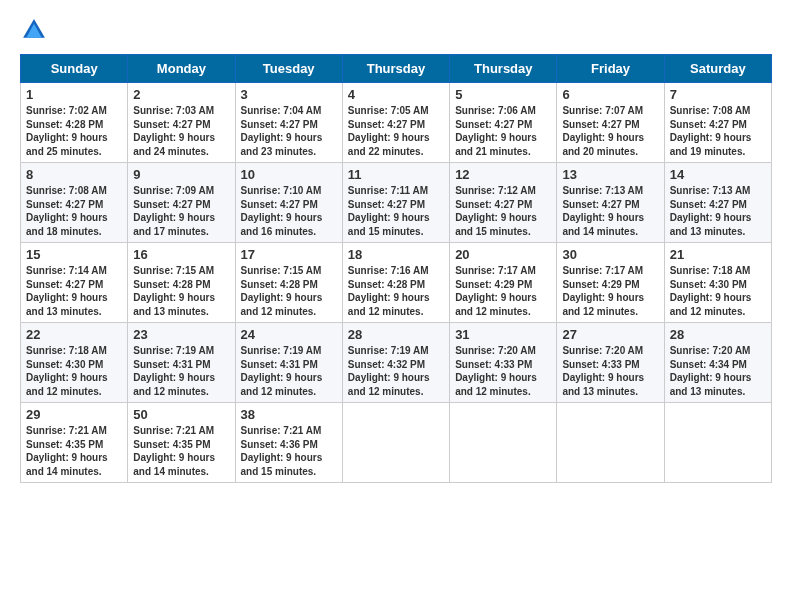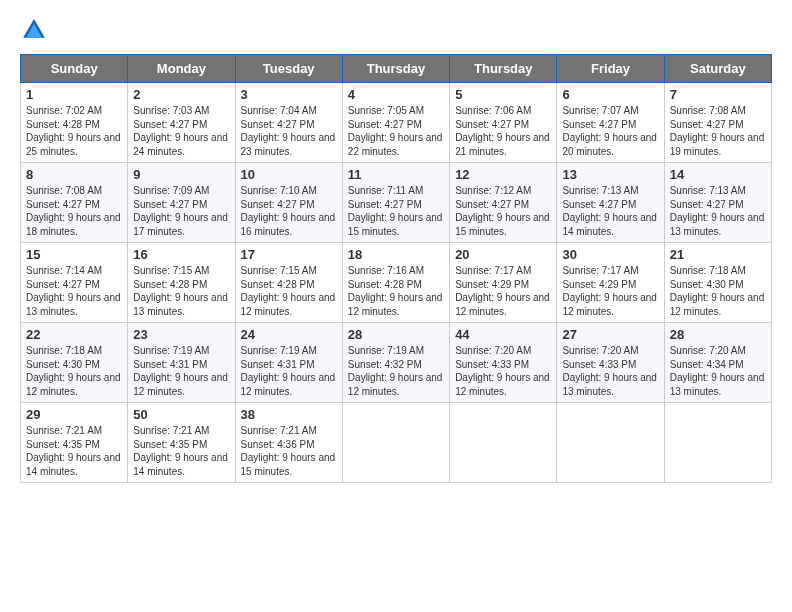--- a/index.html
+++ b/index.html
@@ -45,21 +45,21 @@
     .location {
       font-size: 14px;
       color: #555;
     }
     table {
       width: 100%;
       border-collapse: collapse;
       table-layout: fixed;
     }
     th {
-      background-color: #737373;
+      background-color: #0369a1;
       color: #fff;
       font-size: 13px;
       font-weight: bold;
       padding: 6px 4px;
       text-align: center;
       border: 1px solid #1565c0;
       margin-left: 44px;
     }
     td {
       vertical-align: top;
@@ -72,20 +72,21 @@
     .day-num {
       font-size: 13px;
       font-weight: bold;
       display: block;
       margin-bottom: 2px;
     }
     .cell-text {
       font-size: 10px;
       line-height: 1.35;
       color: #333;
+      font-weight: bold;
     }
     tr:nth-child(even) td {
       background: #f5f7fa;
     }
     tr:nth-child(odd) td {
       background: #fff;
     }
     th:first-child, td:first-child { }
   </style>
 </head>
@@ -171,21 +172,21 @@
       </tr>
       <tr>
         <td><span class="day-num">22</span>
 <span class="cell-text">Sunrise: 7:18 AM<br>Sunset: 4:30 PM<br>Daylight: 9 hours and 12 minutes.</span></td>
         <td><span class="day-num">23</span>
 <span class="cell-text">Sunrise: 7:19 AM<br>Sunset: 4:31 PM<br>Daylight: 9 hours and 12 minutes.</span></td>
         <td><span class="day-num">24</span>
 <span class="cell-text">Sunrise: 7:19 AM<br>Sunset: 4:31 PM<br>Daylight: 9 hours and 12 minutes.</span></td>
         <td><span class="day-num">28</span>
 <span class="cell-text">Sunrise: 7:19 AM<br>Sunset: 4:32 PM<br>Daylight: 9 hours and 12 minutes.</span></td>
-        <td><span class="day-num">44</span>
+        <td><span class="day-num">31</span>
 <span class="cell-text">Sunrise: 7:20 AM<br>Sunset: 4:33 PM<br>Daylight: 9 hours and 12 minutes.</span></td>
         <td><span class="day-num">27</span>
 <span class="cell-text">Sunrise: 7:20 AM<br>Sunset: 4:33 PM<br>Daylight: 9 hours and 13 minutes.</span></td>
         <td><span class="day-num">28</span>
 <span class="cell-text">Sunrise: 7:20 AM<br>Sunset: 4:34 PM<br>Daylight: 9 hours and 13 minutes.</span></td>
       </tr>
       <tr>
         <td><span class="day-num">29</span>
 <span class="cell-text">Sunrise: 7:21 AM<br>Sunset: 4:35 PM<br>Daylight: 9 hours and 14 minutes.</span></td>
         <td><span class="day-num">50</span>

